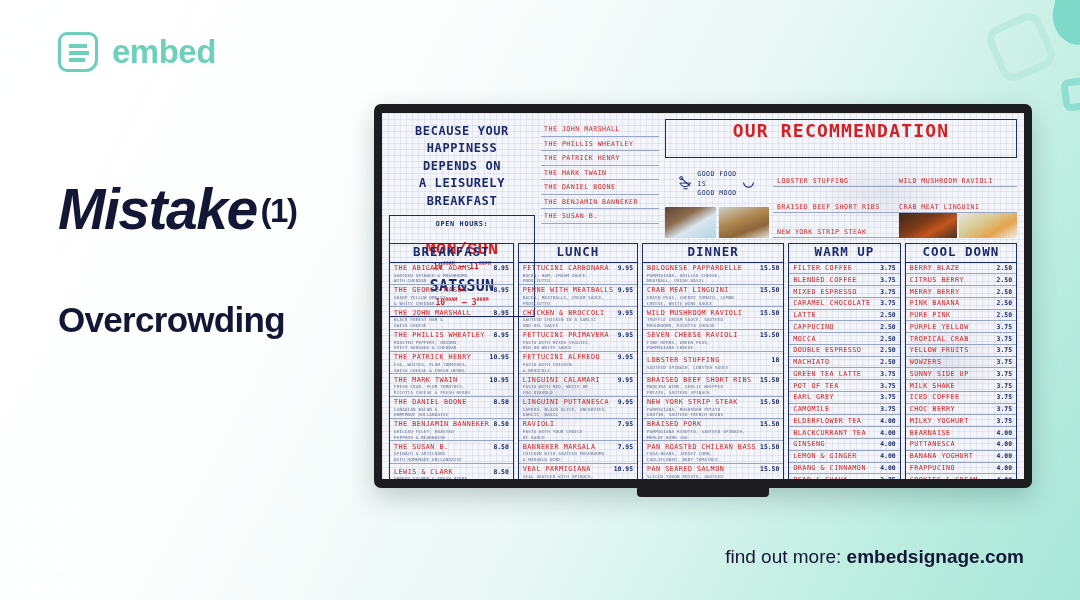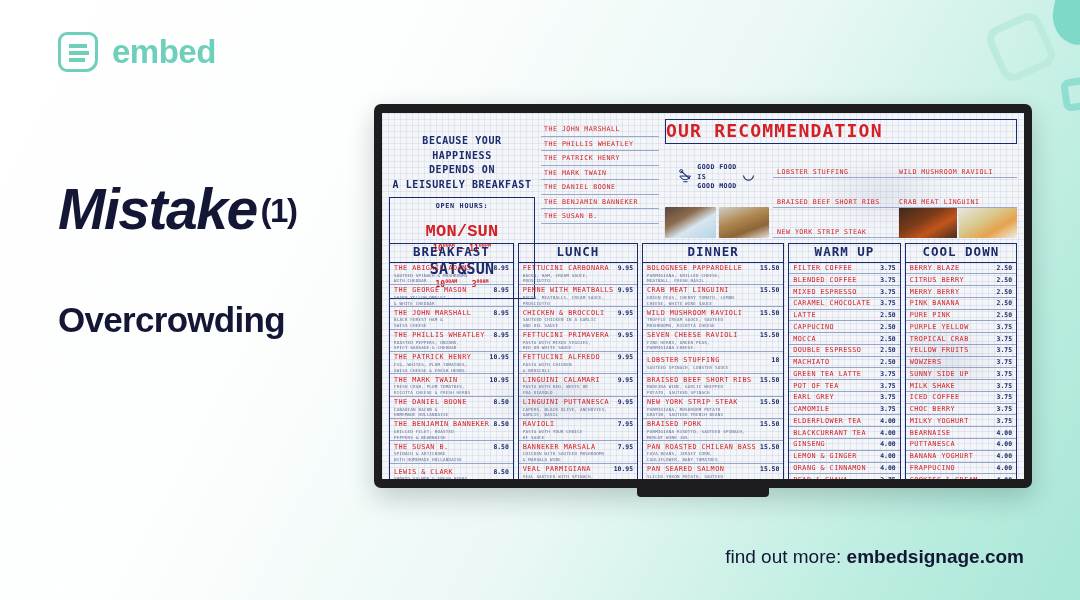--- a/index.html
+++ b/index.html
@@ -84,43 +84,43 @@
       radial-gradient(ellipse 90px 70px at 88% 68%, #6d7fa8 0%, transparent 62%),
       radial-gradient(ellipse 110px 50px at 26% 78%, #6d7fa8 0%, transparent 60%);
   }
 
   .board { position: relative; height: 100%; padding: 6px 7px; display: flex; flex-direction: column; }
 
   
   .top { display: flex; gap: 6px; height: 119px; }
   .top-left { width: 146px; display: flex; flex-direction: column; }
   .happiness {
-    color: #1b2a6b; font-weight: 700; text-align: center; font-size: 10px;
-    line-height: 1.45; letter-spacing: .6px; padding: 15px 2px 5px;
+    color: #1b2a6b; font-weight: 700; text-align: center; font-size: 12px;
+    line-height: 1.45; letter-spacing: .6px; padding: 4px 2px 5px;
   }
   .hours { border: 1.6px solid #1b2a6b; padding: 4px 2px 5px; text-align: center; flex: 1; }
   .hours .lbl { color: #1b2a6b; font-size: 6.8px; font-weight: 700; letter-spacing: .7px; margin-bottom: 13px; }
   .hours .big-red { color: #d32024; font-size: 17px; font-weight: 700; letter-spacing: .2px; line-height: 1.05; font-family: Liberation Mono, monospace; }
   .hours .big-blue { color: #1b2a6b; font-size: 15px; font-weight: 700; letter-spacing: .2px; line-height: 1.05; }
   .hours .time { color: #d32024; font-size: 8px; font-weight: 700; margin: 1px 0 4px; }
   .hours .time sup { font-size: 5px; }
   .hours .sep { height: 5px; }
 
   .top-mid { width: 118px; display: flex; flex-direction: column; justify-content: flex-start; padding-top: 3px;}
   .nm { color: #d32024; font-size: 6.6px; letter-spacing: .5px; padding: 3px 2px 2.5px 3px; border-bottom: 1px solid #9aa7c9; }
 
   .top-right { flex: 1; display: flex; flex-direction: column; }
   .rec-title {
-    border: 1.6px solid #1b2a6b; text-align: left; color: #d32024;
-    font-size: 18px; font-weight: 700; letter-spacing: 1.2px; padding: 2px 0 3px; line-height: 1;
+    border: 1.6px solid #1b2a6b; text-align: center; color: #d32024;
+    font-size: 18px; font-weight: 700; letter-spacing: 1.2px; padding: 2px 0 17px; line-height: 1;
   }
   .rec-body { flex: 1; display: flex; gap: 4px; padding-top: 4px; }
   .rec-mood { width: 104px; display: flex; flex-direction: column; }
   .mood-row { display: flex; align-items: center; justify-content: center; gap: 3px; flex: 1; }
-  .mood-txt { color: #1b2a6b; font-size: 6.6px; font-weight: 700; text-align: left; line-height: 1.5; letter-spacing: .4px; }
+  .mood-txt { color: #1b2a6b; font-size: 6.6px; font-weight: 400; text-align: left; line-height: 1.5; letter-spacing: .4px; }
   .mood-ic { width: 17px; height: 19px; }
   .mood-pics { display: flex; gap: 3px; height: 31px; }
   .mood-pics .p { flex: 1; border-radius: 1px; }
   .pic-drinks { background: linear-gradient(150deg,#5a4638 0%,#8d6c4e 35%,#d8e6ef 60%,#b2d4e4 100%); }
   .pic-board  { background: linear-gradient(160deg,#cfcfcd 0%,#b08a52 40%,#8c6436 70%,#e6e2da 100%); }
   .pic-ribs   { background: linear-gradient(150deg,#3d2a1c 0%,#7b3b18 40%,#c2551d 65%,#46301f 100%); }
   .pic-pasta  { background: linear-gradient(150deg,#e8e6e1 0%,#d9c98f 40%,#e5a24c 68%,#f0efe9 100%); }
 
   .rec-list { flex: 1; display: flex; flex-direction: column; }
   .rec-rows { display: flex; flex-direction: column; flex: 1; }

